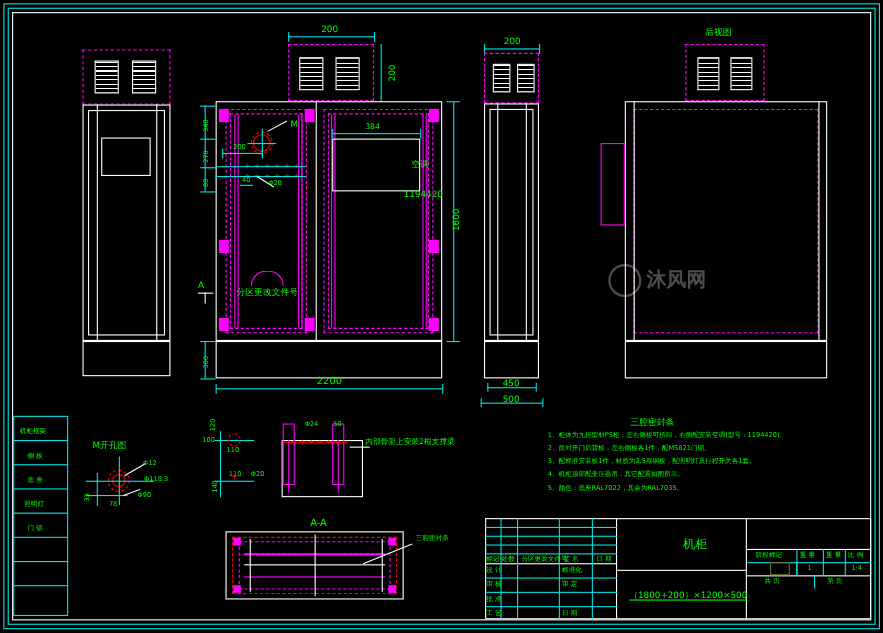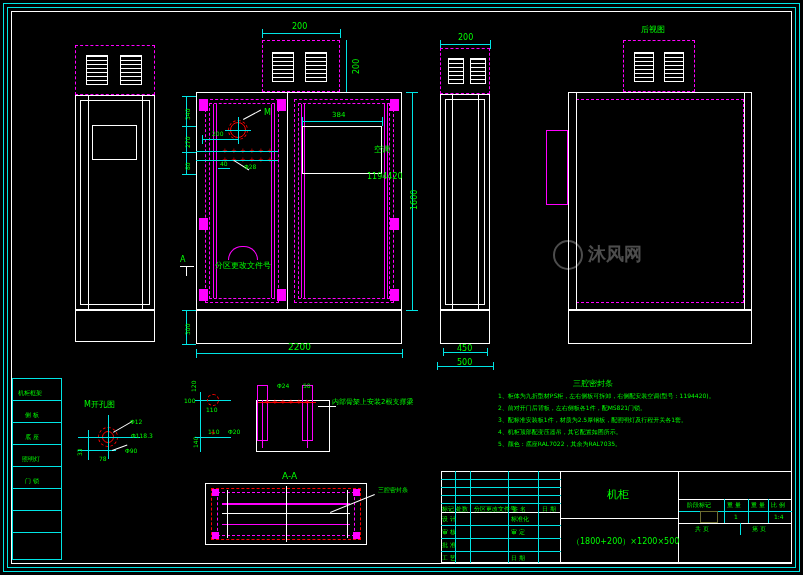--- a/index.html
+++ b/index.html
@@ -343,22 +343,22 @@
     <div class="t t6" style="left:442px;top:515px;">设  计</div>
     <div class="t t6" style="left:511px;top:515px;">标准化</div>
     <div class="t t6" style="left:442px;top:528px;">审  核</div>
     <div class="t t6" style="left:511px;top:528px;">审  定</div>
     <div class="t t6" style="left:442px;top:541px;">批  准</div>
     <div class="t t6" style="left:442px;top:554px;">工  艺</div>
     <div class="t t6" style="left:511px;top:554px;">日  期</div>
 
     <div class="box" style="left:561px;top:471px;width:118px;height:92px;border-right:1px solid #ffffff;"></div>
     <div class="h c-white" style="left:561px;top:518px;width:118px;"></div>
-    <div class="t t11" style="left:607px;top:489px;">机柜</div>
-    <div class="t t8" style="left:572px;top:537px;">（1800+200）×1200×500</div>
+    <div class="t t11" style="left:621px;top:489px;">机柜</div>
+    <div class="t t8" style="left:572px;top:537px;text-decoration:underline;">（1800+200）×1200×500</div>
 
     <div class="box" style="left:679px;top:471px;width:113px;height:92px;"></div>
     <div class="h c-white" style="left:679px;top:499px;width:113px;"></div>
     <div class="h c-cyan" style="left:679px;top:511px;width:113px;"></div>
     <div class="h c-white" style="left:679px;top:523px;width:113px;"></div>
     <div class="v c-cyan" style="left:724px;top:499px;height:24px;"></div>
     <div class="v c-cyan" style="left:748px;top:499px;height:24px;"></div>
     <div class="v c-cyan" style="left:768px;top:499px;height:24px;"></div>
     <div class="v c-cyan" style="left:724px;top:511px;height:12px;"></div>
     <div class="t t6" style="left:687px;top:501px;">阶段标记</div>

